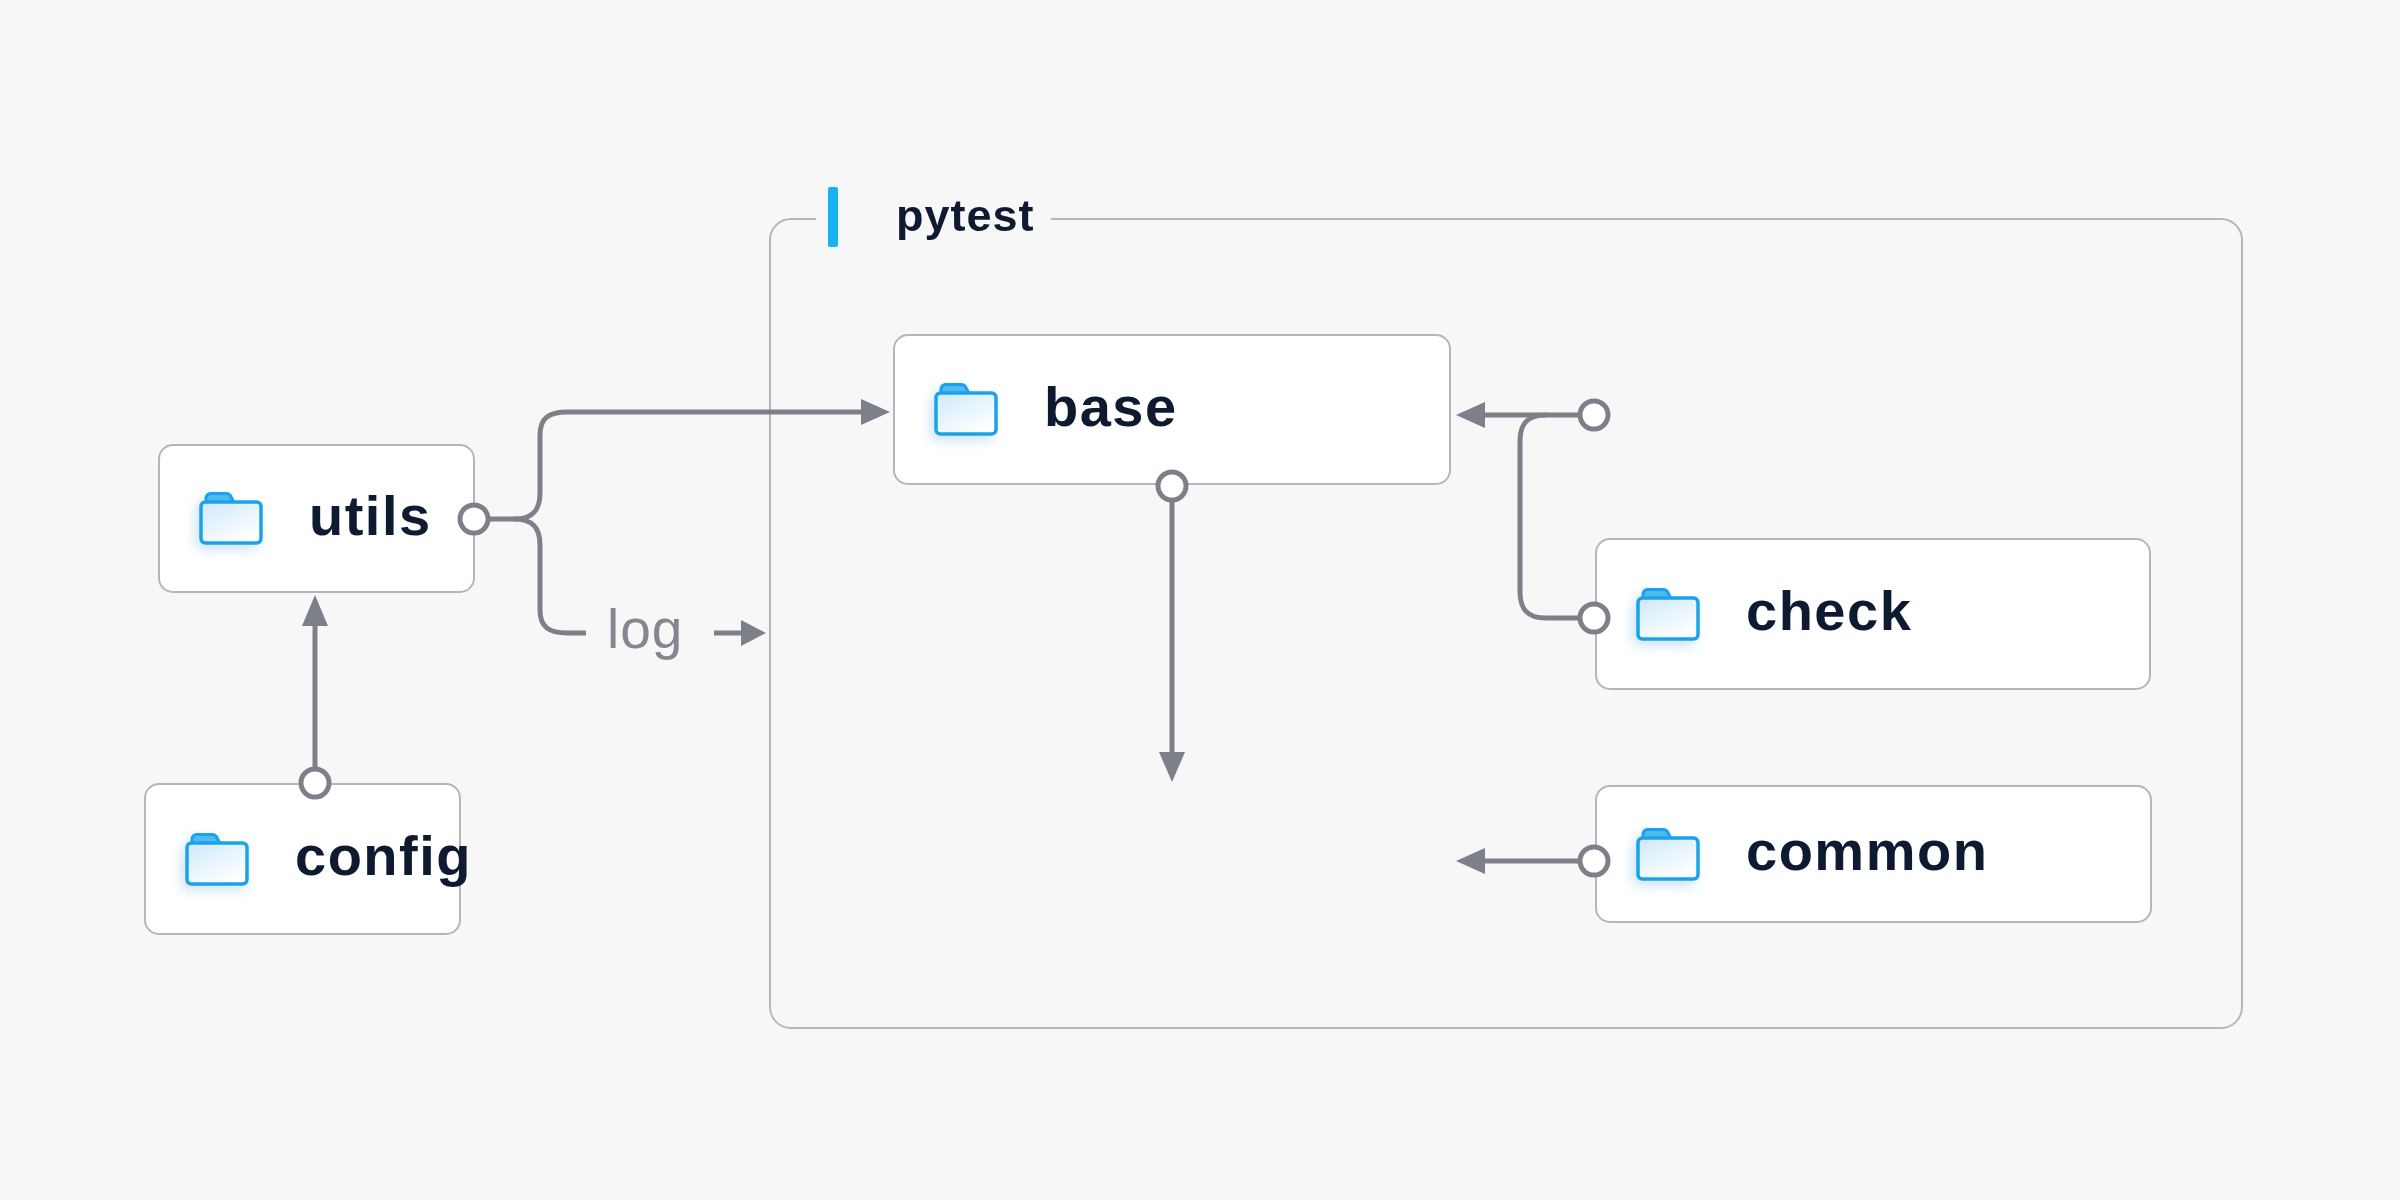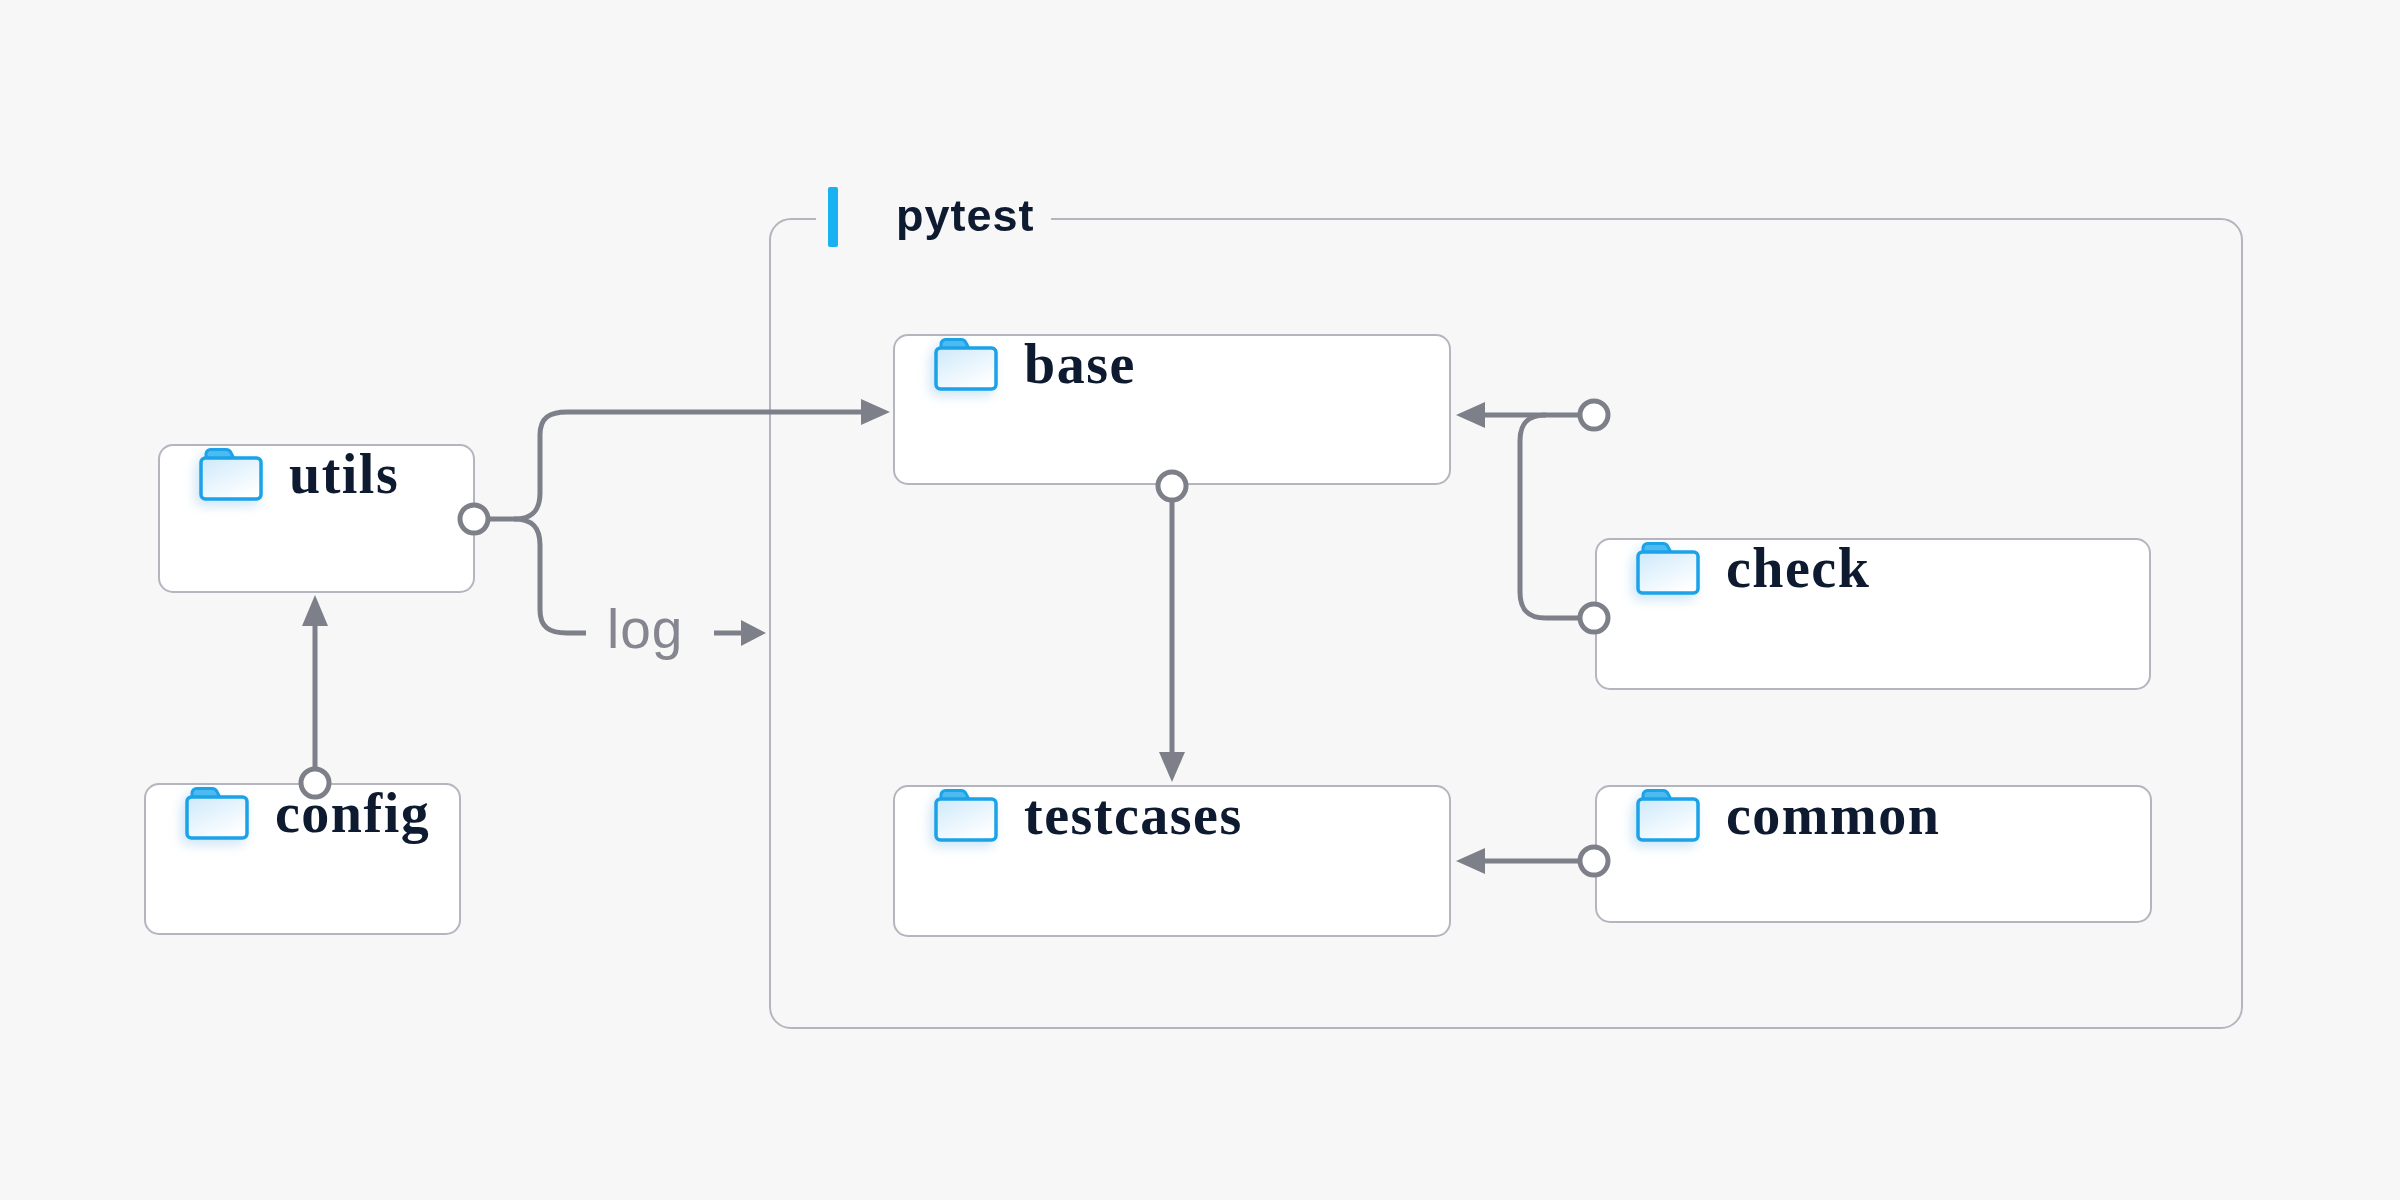--- a/index.html
+++ b/index.html
@@ -59,25 +59,24 @@
     padding-bottom: 4px;
   }
   
   .node {
     position: absolute;
     background: #ffffff;
     border: 2px solid #b5b5c0;
     border-radius: 15px;
     box-sizing: border-box;
     display: flex;
-    align-items: flex-start;
+    align-items: center;
     padding-left: 37px;
-    gap: 24px;
+    gap: 44px;
     z-index: 2;
-    font-family: Liberation Serif, serif;
   }
   .node-label {
     font-size: 56px;
     font-weight: 700;
     color: #0d1a2f;
     letter-spacing: 1.5px;
     line-height: 1;
     padding-bottom: 6px;
     white-space: nowrap;
   }
@@ -162,27 +161,20 @@
   </div>
 
   <div class="node" style="left:893px; top:334px; width:558px; height:151px;">
     <svg class="folder" viewBox="0 0 68 57" width="68" height="57">
       <path d="M 9 13 v-5 a4.5 4.5 0 0 1 4.5 -4.5 h15.5 a5.5 5.5 0 0 1 5 3.2 l3.2 6.3 z" fill="#4ebbf0" stroke="#1ba2e8" stroke-width="3" stroke-linejoin="round"></path>
       <rect x="4" y="12" width="60" height="41" rx="4.5" fill="url(#folderGrad)" stroke="#1ba2e8" stroke-width="3.5"></rect>
     </svg>
     <span class="node-label">base</span>
   </div>
 
-  <div class="node" style="left:893px; top:785px; width:558px; height:152px;">
-    <svg class="folder" viewBox="0 0 68 57" width="68" height="57">
-      <path d="M 9 13 v-5 a4.5 4.5 0 0 1 4.5 -4.5 h15.5 a5.5 5.5 0 0 1 5 3.2 l3.2 6.3 z" fill="#4ebbf0" stroke="#1ba2e8" stroke-width="3" stroke-linejoin="round"></path>
-      <rect x="4" y="12" width="60" height="41" rx="4.5" fill="url(#folderGrad)" stroke="#1ba2e8" stroke-width="3.5"></rect>
-    </svg>
-    <span class="node-label">testcases</span>
-  </div>
 
 
   <div class="node" style="left:1595px; top:538px; width:556px; height:152px;">
     <svg class="folder" viewBox="0 0 68 57" width="68" height="57">
       <path d="M 9 13 v-5 a4.5 4.5 0 0 1 4.5 -4.5 h15.5 a5.5 5.5 0 0 1 5 3.2 l3.2 6.3 z" fill="#4ebbf0" stroke="#1ba2e8" stroke-width="3" stroke-linejoin="round"></path>
       <rect x="4" y="12" width="60" height="41" rx="4.5" fill="url(#folderGrad)" stroke="#1ba2e8" stroke-width="3.5"></rect>
     </svg>
     <span class="node-label">check</span>
   </div>
 

